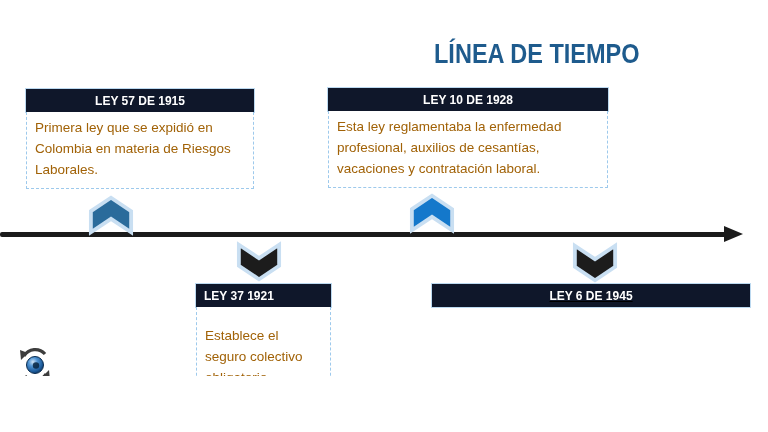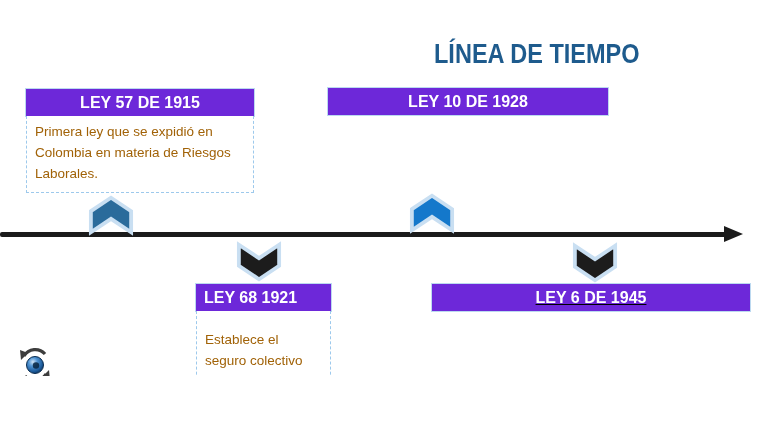--- a/index.html
+++ b/index.html
@@ -12,21 +12,21 @@
     font-size:28px;font-weight:bold;color:#1E5B8D;letter-spacing:0px;
     transform:scaleX(0.84);transform-origin:left center;white-space:nowrap;
   }
   
   .timeline-line{position:absolute;left:0;top:232px;width:726px;height:5px;background:#1b1b1b;border-radius:2px;}
   .timeline-arrowhead{position:absolute;left:724px;top:226px;width:0;height:0;
     border-left:19px solid #1b1b1b;border-top:8.5px solid transparent;border-bottom:8.5px solid transparent;}
   
   .law-card{position:absolute;}
   .law-header{
-    background:#6d28d9;color:#ffffff;font-weight:bold;font-size:16px;
+    background:#0f172a;color:#ffffff;font-weight:bold;font-size:12px;
     text-align:center;padding:5px 8px 4px 8px;box-shadow:0 0 0 1px #bcd9f0;
   }
   .law-header.left{text-align:left;}
   .law-body{
     background:#ffffff;border:1px dashed #9DC9EC;border-top:none;
     color:#a16207;font-size:13.5px;line-height:21px;padding:5px 8px 8px 8px;
   }
   .card-1{left:26px;top:89px;width:228px;}
   .card-2{left:328px;top:88px;width:280px;}
   .card-3{left:196px;top:284px;width:135px;}
@@ -73,24 +73,25 @@
     <polygon points="3,3 24,17 45,3 45,25 24,39 3,25" fill="#1c1c1c" stroke="#C9DFF2" stroke-width="4" stroke-linejoin="miter"></polygon>
   </svg>
 
   <div class="law-card card-1">
     <div class="law-header">LEY 57 DE 1915</div>
     <div class="law-body">Primera ley que se expidió en Colombia en materia de Riesgos Laborales.</div>
   </div>
 
   <div class="law-card card-2">
     <div class="law-header">LEY 10 DE 1928</div>
+    <div class="law-body">Esta ley reglamentaba la enfermedad profesional, auxilios de cesantías, vacaciones y contratación laboral.</div>
   </div>
 
   <div class="law-card card-3">
-    <div class="law-header left">LEY 68 1921</div>
+    <div class="law-header left">LEY 37 1921</div>
     <div class="law-body">Establece el seguro colectivo obligatorio.</div>
   </div>
 
   <div class="law-card card-4">
     <div class="law-header">LEY 6 DE 1945</div>
   </div>
 
   <div class="logo">
     <svg class="logo-eye" width="38" height="40" viewBox="0 0 38 40">
       <defs>

